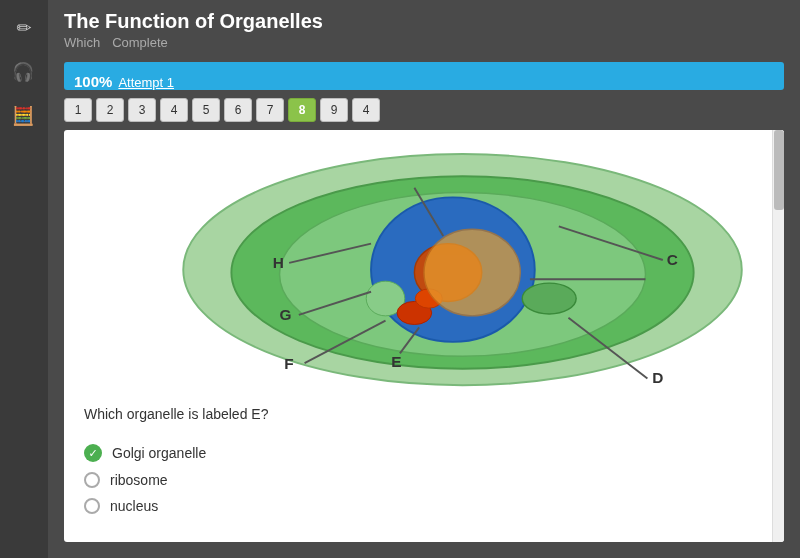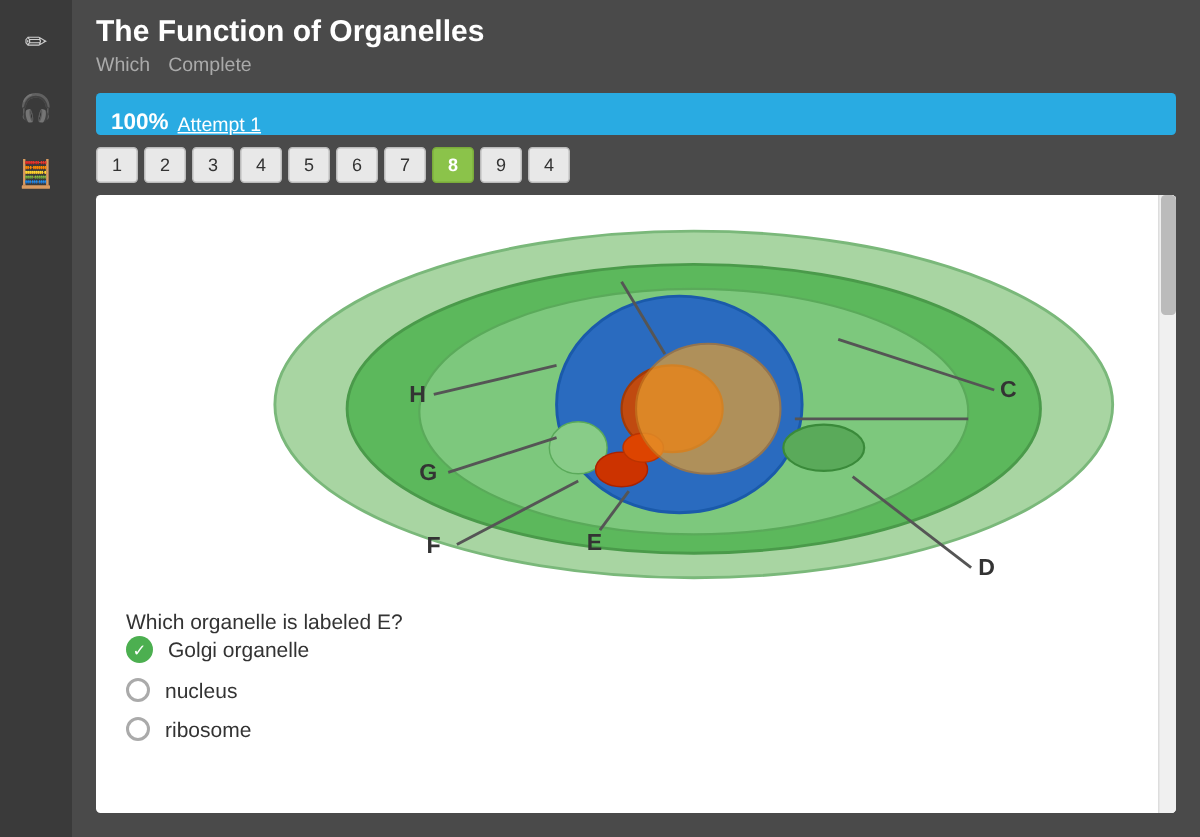--- a/index.html
+++ b/index.html
@@ -143,21 +143,21 @@
     }
 
     
     .question-section {
       padding: 16px 20px 8px 20px;
       flex: 1;
     }
     .question-text {
       font-size: 14px;
       color: #333;
-      margin-bottom: 2px;
+      margin-bottom: 22px;
     }
     .answer-option {
       display: flex;
       align-items: center;
       gap: 10px;
       margin-bottom: 10px;
       font-size: 14px;
       color: #333;
     }
     .answer-option .radio-circle {
@@ -289,25 +289,25 @@
     <div class="question-section">
       <div class="question-text">Which organelle is labeled E?</div>
 
       <div id="answers-container">
           <div class="answer-option">
             <div class="check-icon">✓</div>
             <span>Golgi organelle</span>
           </div>
           <div class="answer-option">
             <div class="radio-circle"></div>
-            <span>nucleus</span>
+            <span>ribosome</span>
           </div>
           <div class="answer-option">
             <div class="radio-circle"></div>
-            <span>ribosome</span>
+            <span>nucleus</span>
           </div>
         </div>
     </div>
 
     <div class="scrollbar-area">
       <div class="scrollbar-thumb"></div>
     </div>
   </div>
 
 </div>

